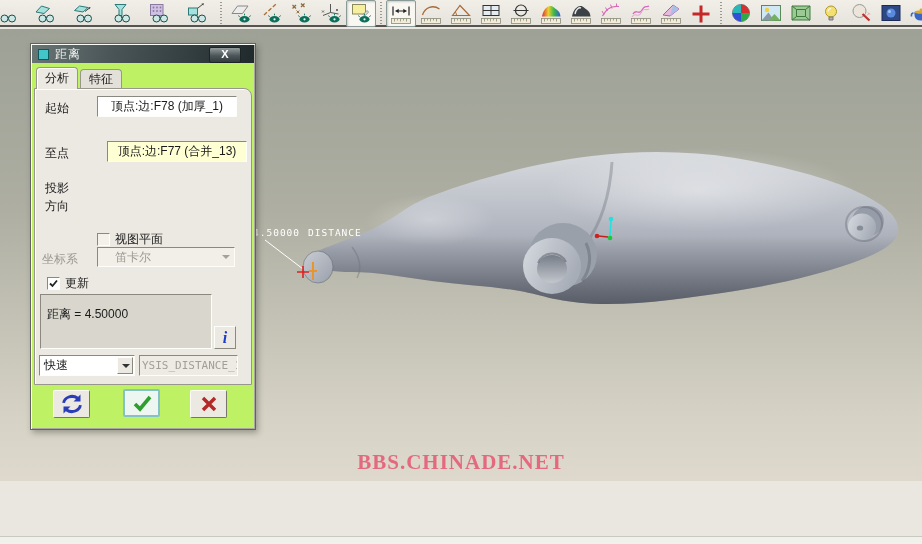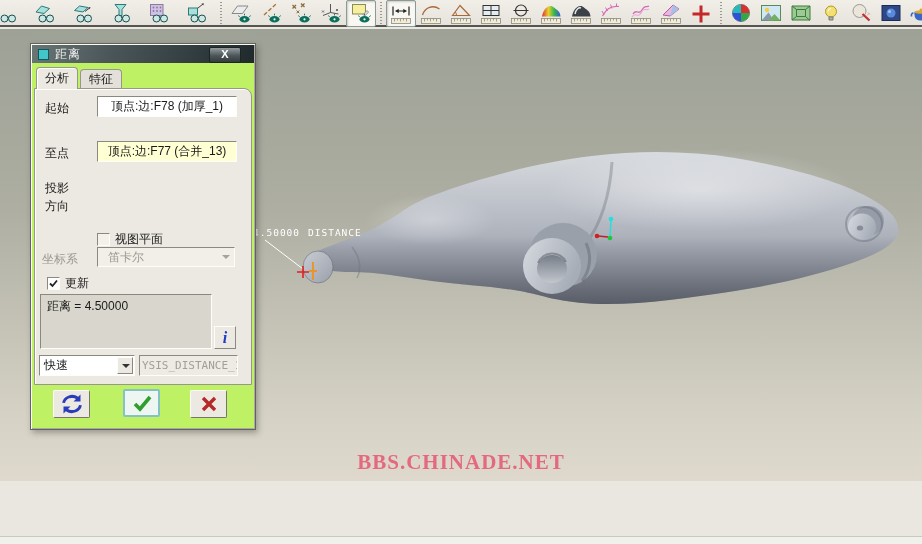--- a/index.html
+++ b/index.html
@@ -61,26 +61,26 @@
     border:1px solid;border-color:#8b897f #fdfdf9 #fdfdf9 #8b897f;
     text-align:center;line-height:19px;overflow:hidden;white-space:nowrap;}
   .field.yellow{background:#ffffd4;}
   .cbrow{position:absolute;display:flex;align-items:center;}
   .cbox{width:13px;height:13px;background:#fff;box-sizing:border-box;
     border:1px solid;border-color:#8b897f #fdfdf9 #fdfdf9 #8b897f;margin-right:5px;
     display:flex;align-items:center;justify-content:center;}
   .cbox.dim{background:#f3f1ea;}
   .selbox{position:absolute;height:20px;background:#f1efe8;box-sizing:border-box;
     border:1px solid;border-color:#8b897f #fdfdf9 #fdfdf9 #8b897f;
-    color:#9b9991;line-height:18px;padding-left:10px;}
+    color:#9b9991;line-height:18px;padding-left:17px;}
   .selbox .arr{position:absolute;right:4px;top:7px;width:0;height:0;
     border:4px solid transparent;border-top-color:#a4a29a;}
   .results{position:absolute;left:5px;top:205px;width:172px;height:55px;background:#d9d7cd;
     box-sizing:border-box;border:1px solid;border-color:#8b897f #fdfdf9 #fdfdf9 #8b897f;
-    padding:4px 6px;line-height:15px;}
+    padding:12px 6px;line-height:15px;}
   .infobtn{position:absolute;left:179px;top:237px;width:22px;height:23px;background:#ece9e2;
     box-sizing:border-box;border:1px solid;border-color:#fdfdf9 #8b897f #8b897f #fdfdf9;
     text-align:center;font:italic bold 16px/21px "Liberation Serif",serif;color:#1d3cc8;}
   .modebox{position:absolute;left:4px;top:266px;width:96px;height:21px;background:#fff;
     box-sizing:border-box;border:1px solid;border-color:#8b897f #fdfdf9 #fdfdf9 #8b897f;
     line-height:19px;padding-left:4px;}
   .modebox .arrbtn{position:absolute;right:1px;top:1px;width:16px;height:17px;background:#ece9e2;
     border:1px solid;border-color:#fdfdf9 #8b897f #8b897f #fdfdf9;box-sizing:border-box;}
   .modebox .arrbtn:after{content:"";position:absolute;left:4px;top:6px;width:0;height:0;
     border:4px solid transparent;border-top-color:#333;}
@@ -497,21 +497,21 @@
     <div class="tabs">
       <div class="tab active">分析</div>
       <div class="tab">特征</div>
     </div>
 
     <div class="panel">
       <span class="lbl" style="left:10px;top:11px">起始</span>
       <div class="field" style="left:62px;top:7px;width:140px">顶点:边:F78 (加厚_1)</div>
 
       <span class="lbl" style="left:10px;top:56px">至点</span>
-      <div class="field yellow" style="left:62px;top:52px;width:140px">顶点:边:F77 (合并_13)</div>
+      <div class="field yellow" style="left:72px;top:52px;width:140px">顶点:边:F77 (合并_13)</div>
 
       <span class="lbl" style="left:10px;top:91px">投影</span>
       <span class="lbl" style="left:10px;top:109px">方向</span>
 
       <div class="cbrow" style="left:62px;top:142px">
         <span class="cbox dim"></span>
         <span>视图平面</span>
       </div>
 
       <span class="lbl gray" style="left:7px;top:162px">坐标系</span>

